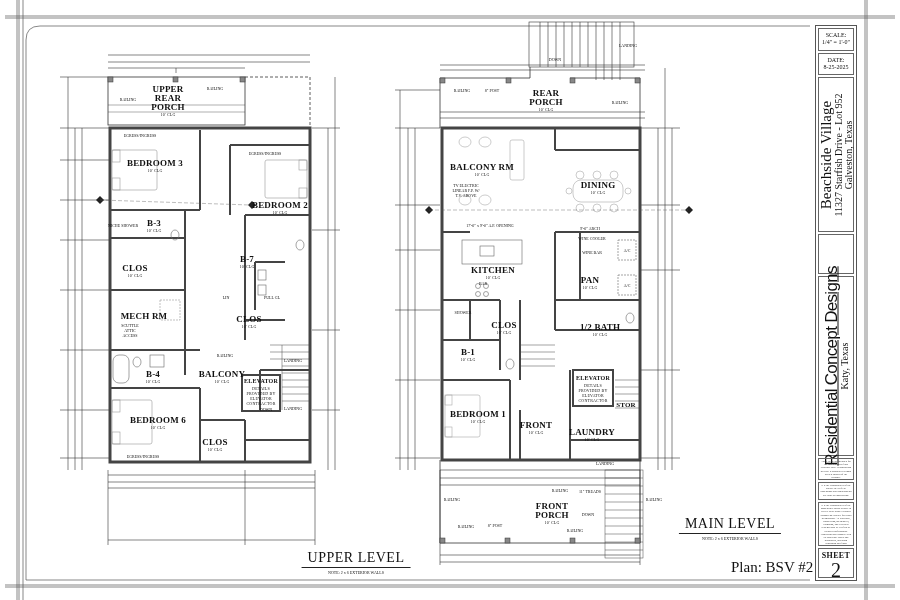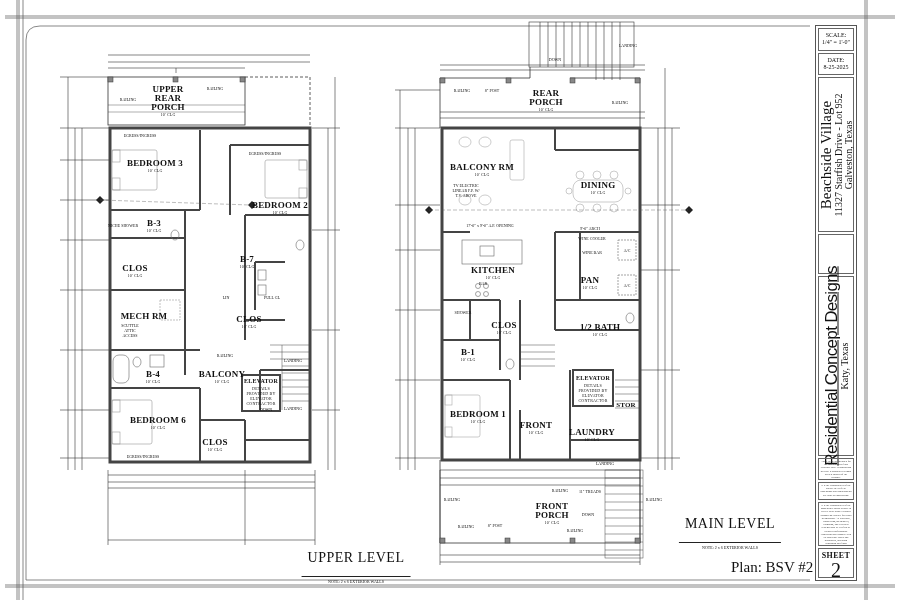--- a/index.html
+++ b/index.html
@@ -2,21 +2,21 @@
 <html><head>
 <meta charset="utf-8">
 <style>
   html, body { margin:0; padding:0; background:#fff; }
   body { width:900px; height:600px; position:relative; overflow:hidden; font-family:"Liberation Serif", serif; color:#111; }
   .sheet-svg { position:absolute; left:0; top:0; }
   .room-label { position:absolute; text-align:center; font-size:9px; line-height:9px; font-weight:bold; letter-spacing:0.2px; white-space:nowrap; transform:translate(-50%,-50%); }
   .room-label .clg { display:block; font-size:4px; line-height:5px; font-weight:normal; }
   .small-note { position:absolute; font-size:4px; line-height:5px; white-space:nowrap; transform:translate(-50%,-50%); text-align:center; }
   .level-title { position:absolute; text-align:center; transform:translateX(-50%); }
-  .level-title .t { font-size:14px; letter-spacing:0.5px; border-bottom:1.5px solid #222; padding:0 6px 10px; display:inline-block; }
+  .level-title .t { font-size:14px; letter-spacing:0.5px; border-bottom:1.5px solid #222; padding:0 6px 1px; display:inline-block; }
   .level-title .n { font-size:4px; display:block; margin-top:2px; }
   .plan-label { position:absolute; font-size:15px; white-space:nowrap;text-align:right; }
   
   .tb { position:absolute; left:815px; top:25px; width:42px; height:556px; border:1px solid #555; box-sizing:border-box; background:#fff; }
   .tb-cell { position:absolute; left:2px; width:36px; border:1px solid #666; box-sizing:border-box; text-align:center; font-size:6px; line-height:7px; }
   .vert { position:absolute; left:50%; top:50%; transform:translate(-50%,-50%) rotate(-90deg); white-space:nowrap; text-align:center; }
   .proj-name { font-size:15px; line-height:15px; display:block; }
   .proj-addr { font-size:10px; line-height:10px; display:block; }
   .firm-name { font-size:17px; line-height:17px; font-family:"Liberation Sans", sans-serif; text-decoration:underline; letter-spacing:-0.7px; display:block; }
   .firm-loc { font-size:10px; line-height:10px; display:block; }

